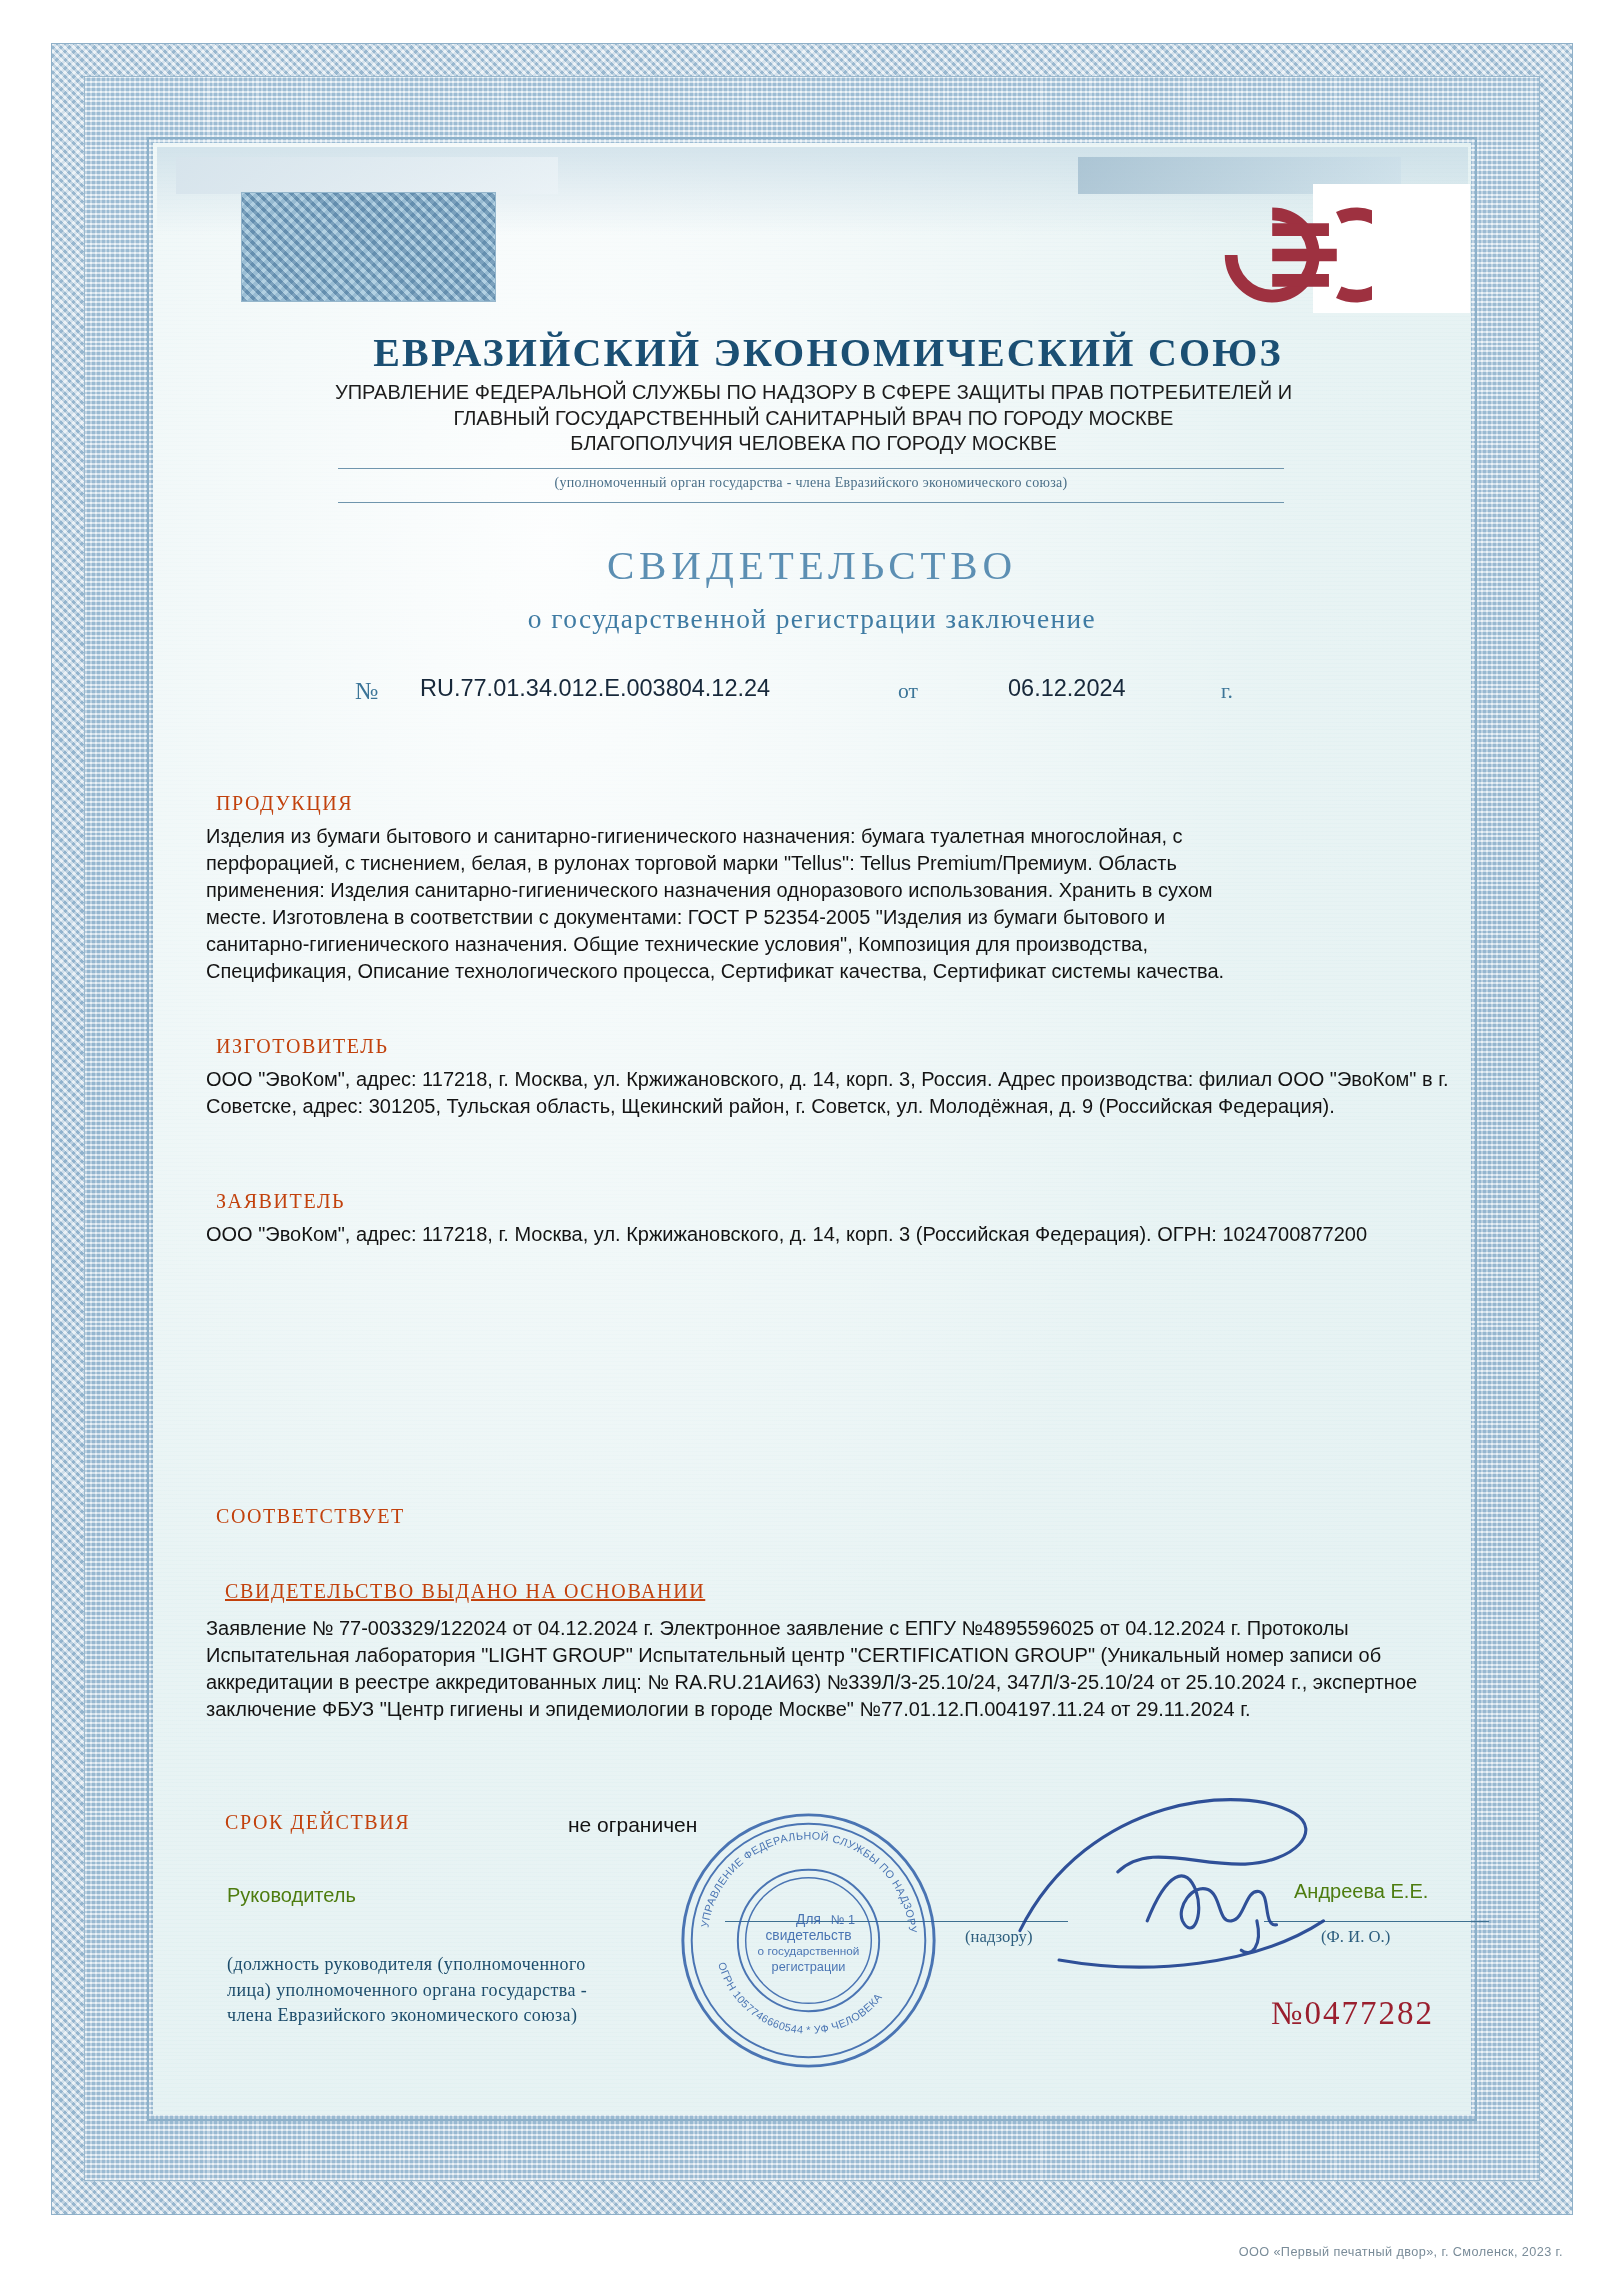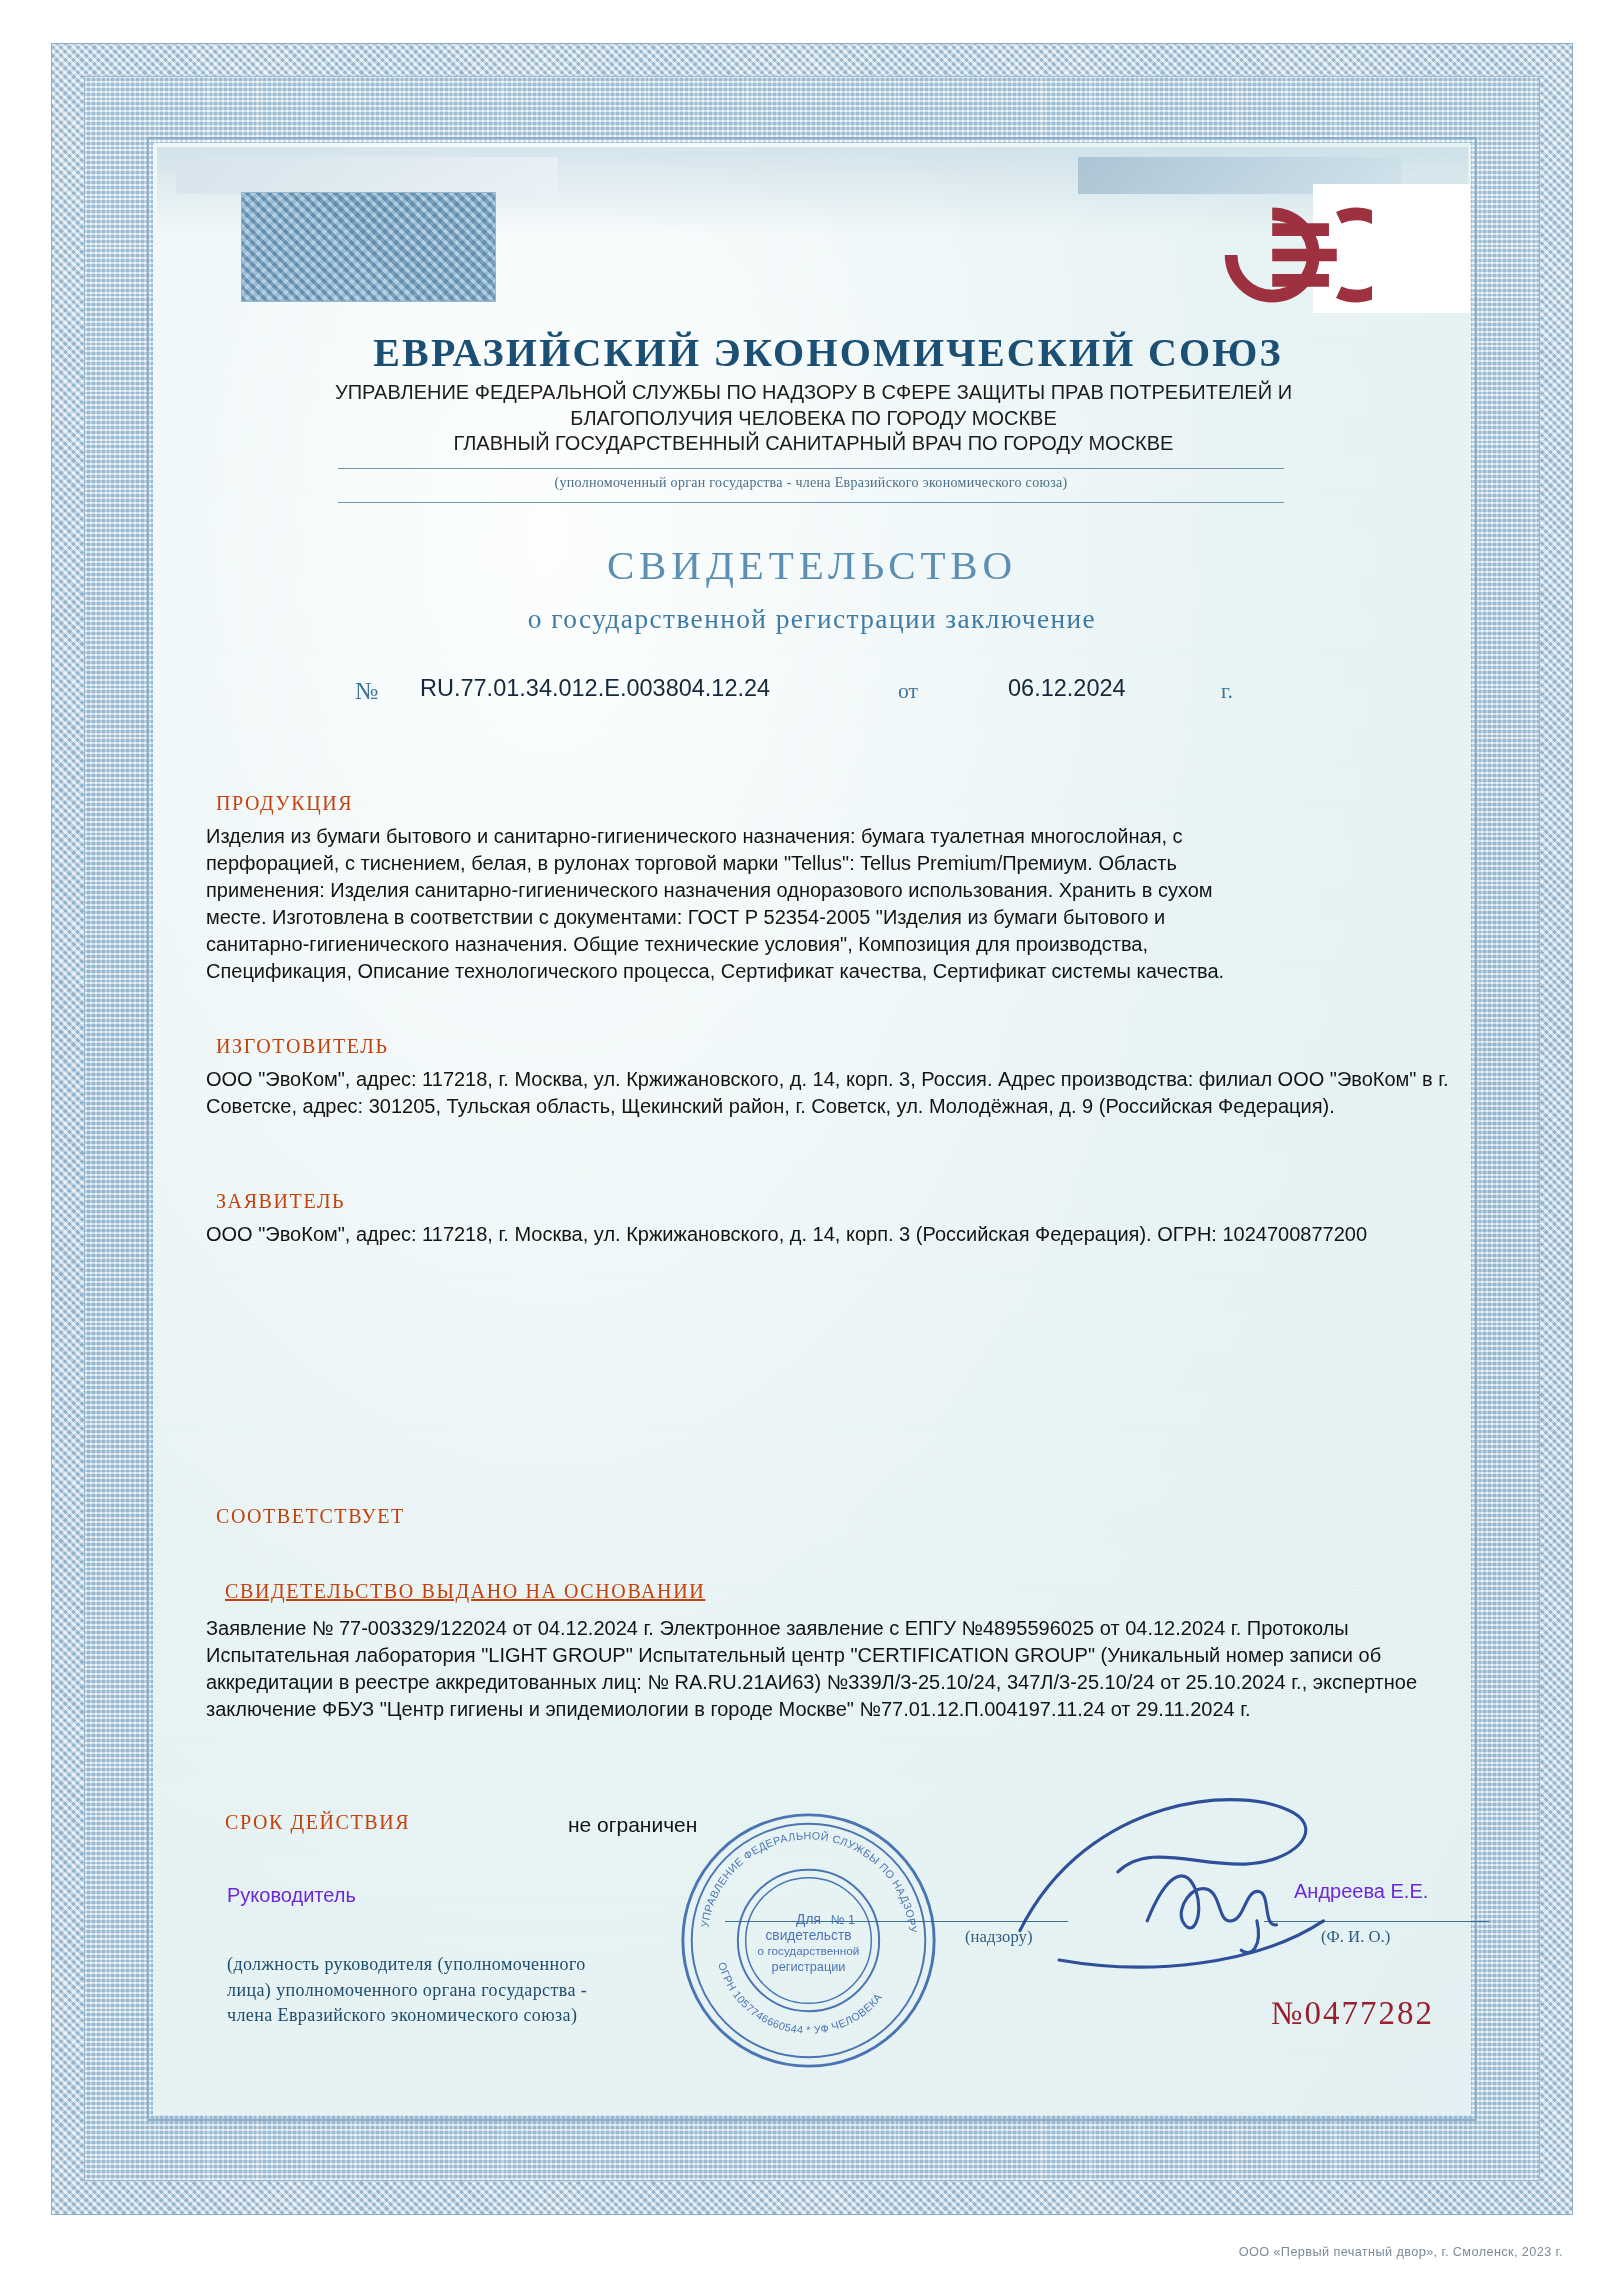--- a/index.html
+++ b/index.html
@@ -232,21 +232,21 @@
     font-size: 20px;
     line-height: 27px;
     color: #141414;
     text-align: left;
   }
 
   
   .sign-label {
     position: absolute;
     font-size: 20px;
-    color: #6d28d9;
+    color: #4d7c0f;
   }
   .sign-line {
     position: absolute;
     height: 1px;
     background: #3d6f90;
   }
   .sign-small {
     position: absolute;
     font-family: "Liberation Serif", serif;
     font-size: 16.7px;
@@ -323,22 +323,22 @@
         <path d="M128 34 h58"></path>
         <path d="M128 86 h58"></path>
       </g>
     </svg>
   </div>
 
   <div class="eaes-title">ЕВРАЗИЙСКИЙ ЭКОНОМИЧЕСКИЙ СОЮЗ</div>
 
   <div class="org-lines">
     <div>УПРАВЛЕНИЕ ФЕДЕРАЛЬНОЙ СЛУЖБЫ ПО НАДЗОРУ В СФЕРЕ ЗАЩИТЫ ПРАВ ПОТРЕБИТЕЛЕЙ И</div>
+    <div>ГЛАВНЫЙ ГОСУДАРСТВЕННЫЙ САНИТАРНЫЙ ВРАЧ ПО ГОРОДУ МОСКВЕ</div>
     <div>БЛАГОПОЛУЧИЯ ЧЕЛОВЕКА ПО ГОРОДУ МОСКВЕ</div>
-    <div>ГЛАВНЫЙ ГОСУДАРСТВЕННЫЙ САНИТАРНЫЙ ВРАЧ ПО ГОРОДУ МОСКВЕ</div>
   </div>
 
   <div class="hr-thin"></div>
   <div class="auth-note">(уполномоченный орган государства - члена Евразийского экономического союза)</div>
   <div class="hr-thin2"></div>
 
   <div class="doc-title">СВИДЕТЕЛЬСТВО</div>
   <div class="doc-subtitle">о государственной регистрации заключение</div>
 
   <div class="numrow">

